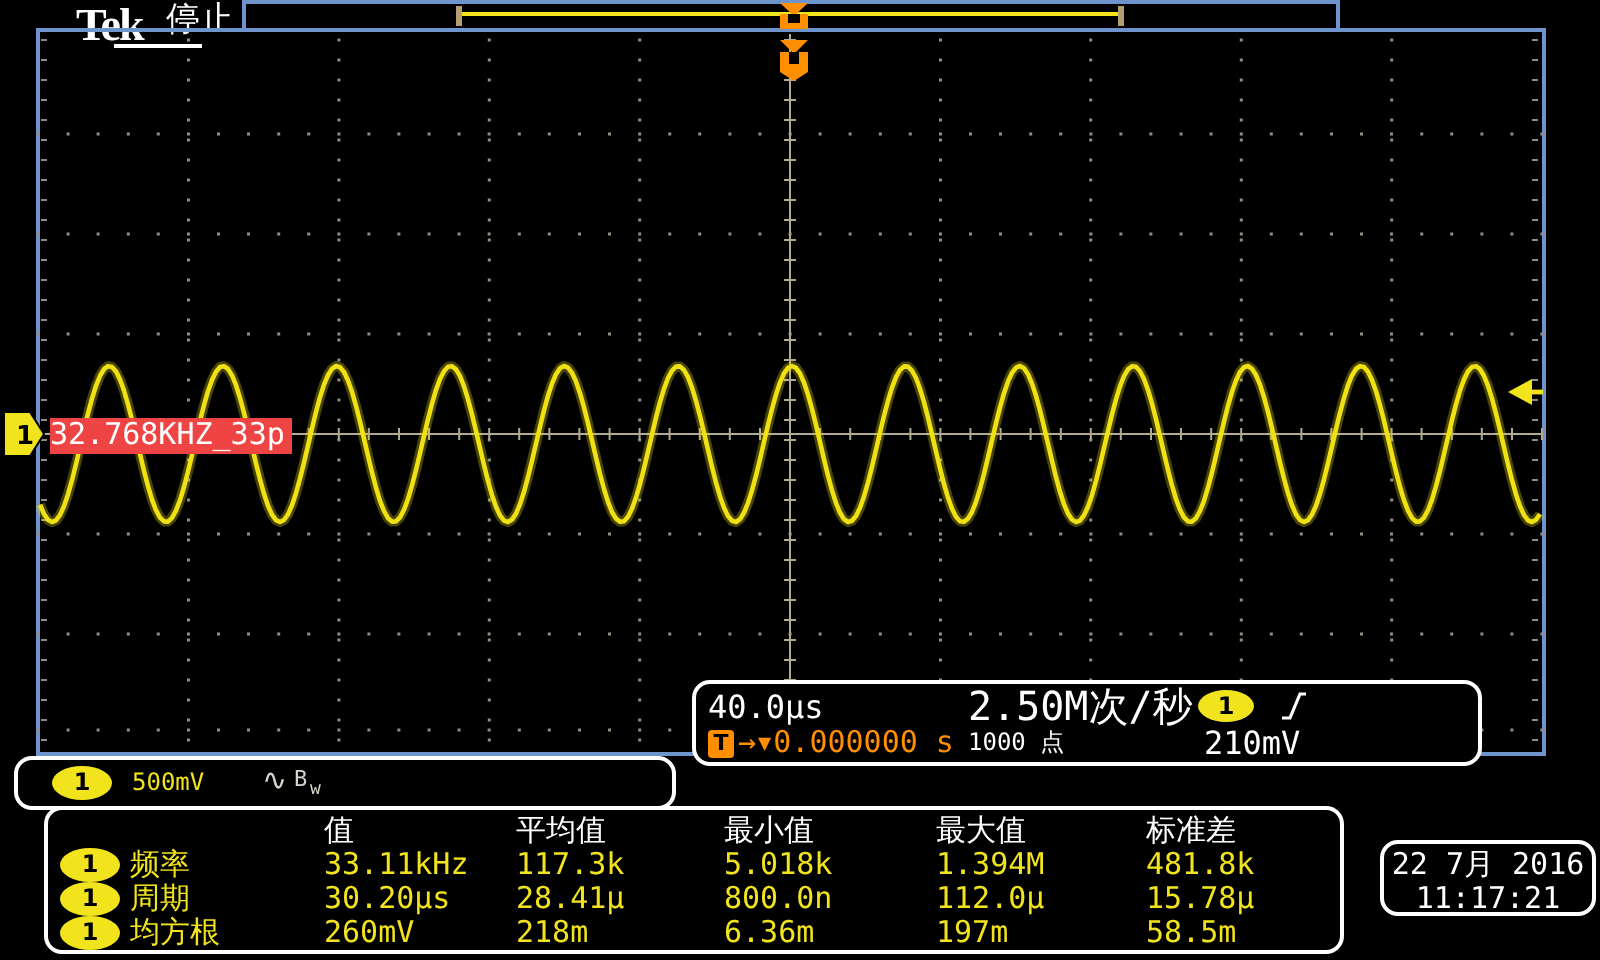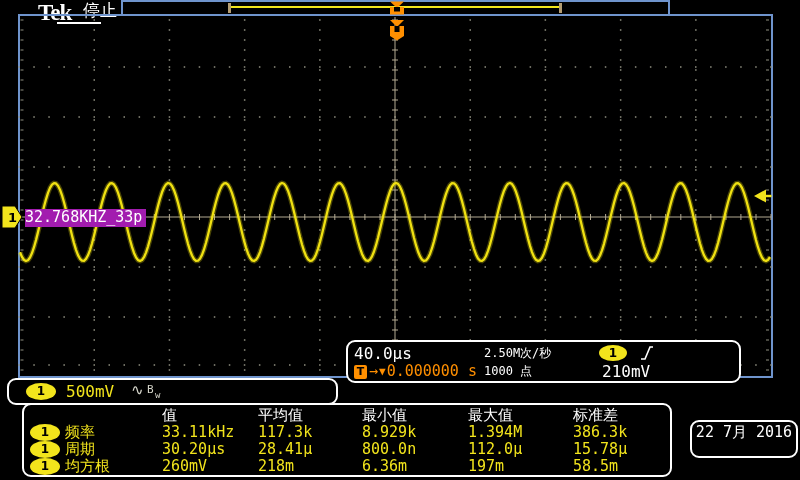--- a/index.html
+++ b/index.html
@@ -17,21 +17,21 @@
   #topbar{position:absolute;left:121px;top:0;width:549px;height:16px;box-sizing:border-box;
           border:2px solid var(--blue);background:#000;z-index:1;}
   #topbar .yline{position:absolute;left:108px;top:4px;width:330px;height:2px;background:var(--yellow);}
   #topbar .bracket{position:absolute;top:1px;width:3px;height:10px;background:var(--tan);}
   .box{position:absolute;background:#000;border:2px solid #fff;border-radius:9px;z-index:3;box-sizing:border-box;}
   .badge{position:absolute;width:30px;height:17px;background:var(--yellow);border-radius:50%;
          color:#000;font:bold 12px/17px "DejaVu Sans",sans-serif;text-align:center;}
   .ibadge{display:inline-block;width:28px;height:16px;background:var(--yellow);border-radius:50%;
           color:#000;font:bold 12px/16px "DejaVu Sans",sans-serif;text-align:center;}
   #scope{position:absolute;left:0;top:0;z-index:2;pointer-events:none;}
-  #ch-label{left:25px;top:209px;z-index:3;color:#fff;background:#a21caf;padding:0 4px 1px 0;}
+  #ch-label{left:25px;top:209px;z-index:3;color:#fff;background:#ef4444;padding:0 4px 1px 0;}
   .tgroup{display:flex;align-items:center;gap:1px;}
   .tsq{display:inline-block;width:13px;height:14px;background:var(--orange);color:#000;
        font:bold 11px/14px "DejaVu Sans",sans-serif;text-align:center;border-radius:2px;margin-right:1px;}
   .mrow{position:absolute;left:0;width:100%;height:17px;}
   .c0{left:138px}.c1{left:234px}.c2{left:338px}.c3{left:444px}.c4{left:549px}
   #datetime-box{text-align:center;}
   #datetime-box .t{width:100%;left:0;text-align:center;}
 </style>
 </head>
 <body>
@@ -828,29 +828,29 @@
         <polygon points="390,20 404,20 397,27" fill="#ff8f00"></polygon>
         <polygon points="390,26 404,26 404,36 397,40.5 390,36" fill="#ff8f00"></polygon>
         <rect x="394.5" y="26" width="5" height="6" fill="#000"></rect>
       </g>
     </svg>
 
   <div class="t" id="ch-label">32.768KHZ_33p</div>
 
   <div class="box" style="left:7px;top:378px;width:331px;height:27px">
     <span class="badge" style="left:17px;top:3px">1</span>
-    <span class="t yel" style="left:57px;top:3px;font-size:16px">500mV</span>
+    <span class="t yel" style="left:57px;top:3px;font-size:12px">500mV</span>
     <span class="t gray" style="left:122px;top:2px;font-size:15px">∿</span>
     <span class="t gray" style="left:138px;top:1px;font-size:11px">B</span>
     <span class="t gray" style="left:146px;top:7px;font-size:9px">w</span>
   </div>
 
   <div class="box" style="left:346px;top:340px;width:395px;height:43px">
     <span class="t white" style="left:6px;top:3px;font-size:16px">40.0µs</span>
-    <span class="t white" style="left:136px;top:3px;font-size:12px">2.50M次/秒</span>
+    <span class="t white" style="left:136px;top:3px;font-size:20px">2.50M次/秒</span>
     <span class="ibadge" style="position:absolute;left:251px;top:3px">1</span>
     <svg style="position:absolute;left:292px;top:2px" width="14" height="17">
       <path d="M1 15 H5 L10 3 H13" stroke="#fff" stroke-width="1.6" fill="none"></path>
     </svg>
     <div class="t tgroup org" style="left:6px;top:21px;font-size:15px">
       <span class="tsq">T</span>
         <span>→</span>
         <span style="font-size:11px">▼</span>
         <span>0.000000 s</span>
     </div>
@@ -864,23 +864,23 @@
       <span class="t white c1">平均值</span>
       <span class="t white c2">最小值</span>
       <span class="t white c3">最大值</span>
       <span class="t white c4">标准差</span>
     </div>
     <div class="mrow" style="top:19px">
       <span class="badge" style="left:6px;top:0">1</span>
       <span class="t yel" style="left:41px">频率</span>
       <span class="t yel c0">33.11kHz</span>
       <span class="t yel c1">117.3k</span>
-      <span class="t yel c2">8.929k</span>
+      <span class="t yel c2">5.018k</span>
       <span class="t yel c3">1.394M</span>
-      <span class="t yel c4">386.3k</span>
+      <span class="t yel c4">481.8k</span>
     </div>
     <div class="mrow" style="top:36px">
       <span class="badge" style="left:6px;top:0">1</span>
       <span class="t yel" style="left:41px">周期</span>
       <span class="t yel c0">30.20µs</span>
       <span class="t yel c1">28.41µ</span>
       <span class="t yel c2">800.0n</span>
       <span class="t yel c3">112.0µ</span>
       <span class="t yel c4">15.78µ</span>
     </div>
@@ -890,15 +890,16 @@
       <span class="t yel c0">260mV</span>
       <span class="t yel c1">218m</span>
       <span class="t yel c2">6.36m</span>
       <span class="t yel c3">197m</span>
       <span class="t yel c4">58.5m</span>
     </div>
   </div>
 
   <div class="box" id="datetime-box" style="left:690px;top:420px;width:108px;height:38px">
     <span class="t white" style="top:2px">22 7月 2016</span>
+    <span class="t white" style="top:19px">11:17:21</span>
   </div>
 
 </div>
 
 </body></html>

